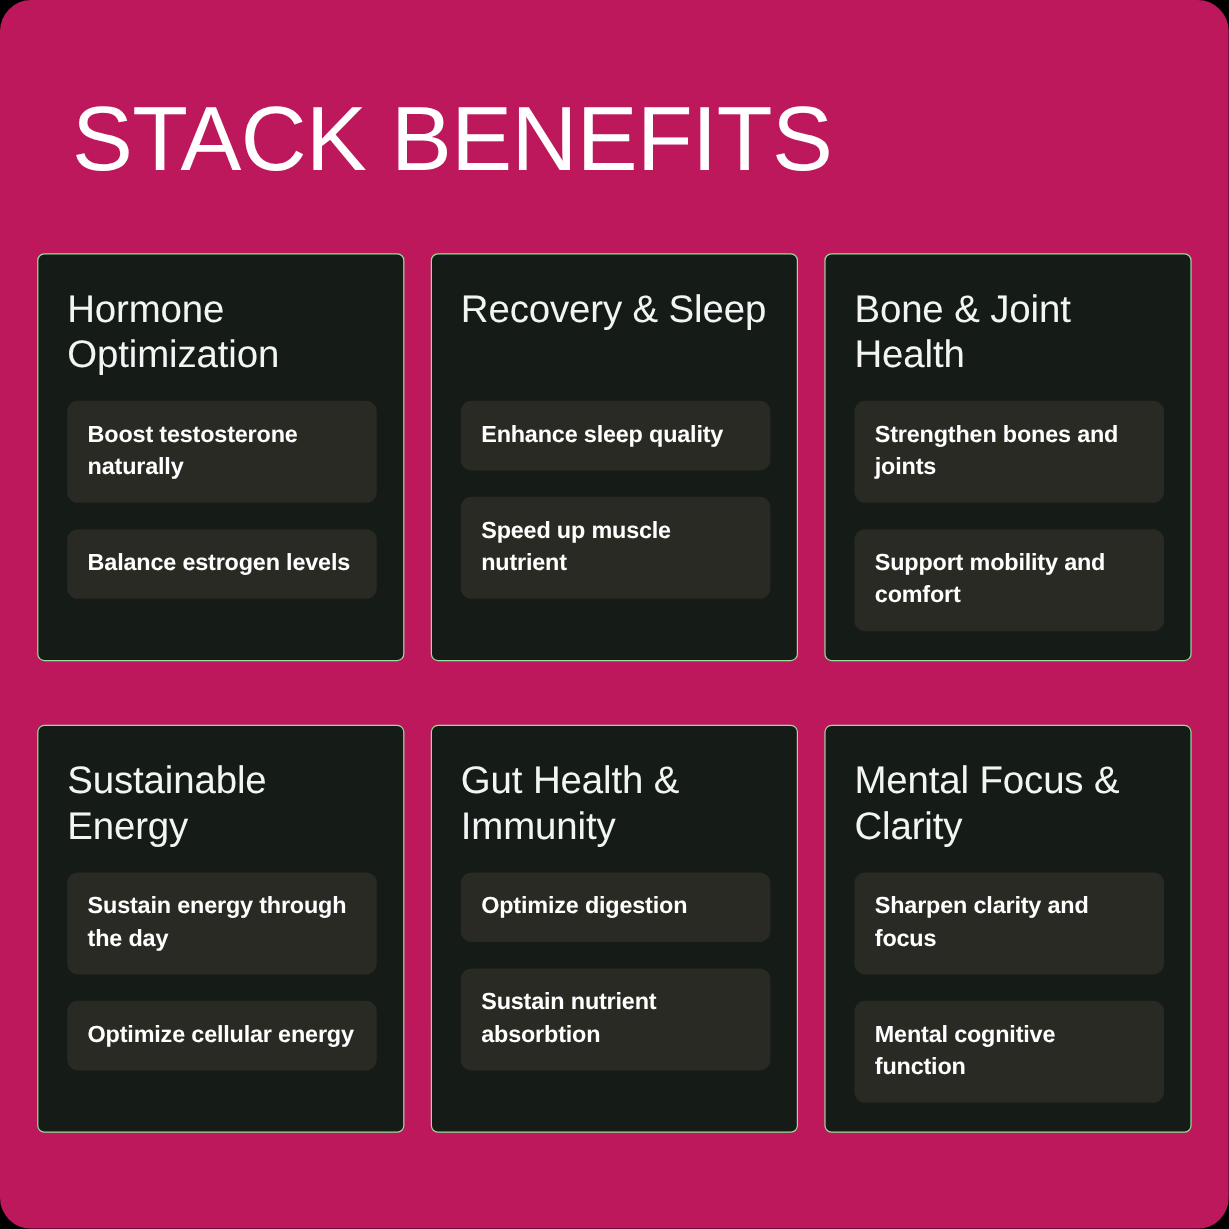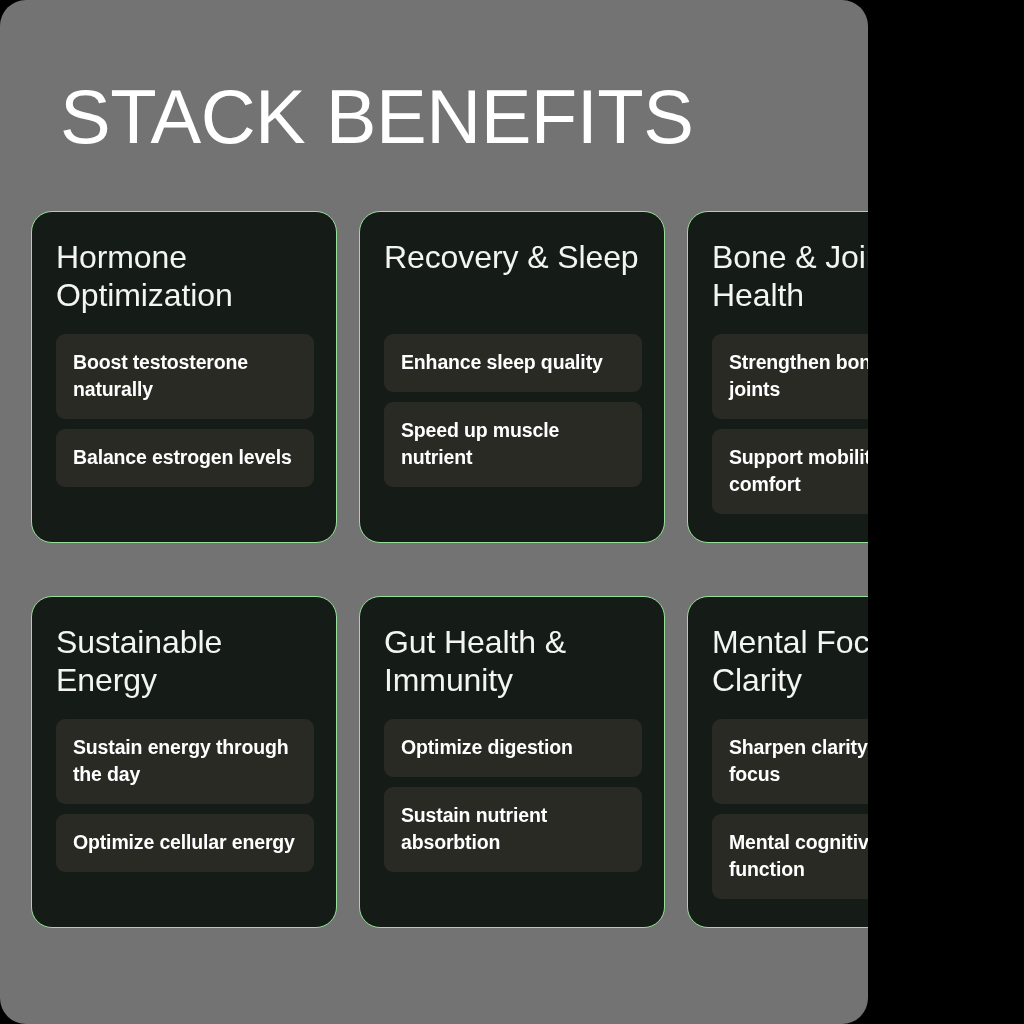--- a/index.html
+++ b/index.html
@@ -7,23 +7,23 @@
   html, body {
     width: 1024px;
     height: 1024px;
     background: #000000;
     font-family: "Liberation Sans", "DejaVu Sans", sans-serif;
     overflow: hidden;
   }
 
   #page {
     position: relative;
-    width: 868px;
+    width: 1024px;
     height: 1024px;
-    background: #737373;
+    background: #be185d;
     border-radius: 26px;
     overflow: hidden;
   }
 
   
   #page-title {
     position: absolute;
     left: 60px;
     top: 74px;
     font-size: 76px;
@@ -41,42 +41,42 @@
     top: 211px;
     width: 962px;
     display: grid;
     grid-template-columns: repeat(3, 306px);
     column-gap: 22px;
     row-gap: 53px;
   }
 
   .benefit-card {
     border: 1.5px solid #97e09a;
-    border-radius: 21px;
+    border-radius: 6px;
     background: #151b17;
     min-height: 332px;
     padding: 26px 22px 24px 24px;
     display: flex;
     flex-direction: column;
   }
 
   .card-title {
     font-size: 32px;
     line-height: 38px;
     font-weight: 300;
     color: #f2f5f3;
     letter-spacing: -0.1px;
     margin-bottom: 20px;
     min-height: 76px;
   }
 
   .chip-list {
     display: flex;
     flex-direction: column;
-    gap: 10px;
+    gap: 22px;
   }
 
   .benefit-chip {
     background: #2a2a25;
     border-radius: 9px;
     padding: 15px 17px 16px 17px;
     font-size: 19.5px;
     line-height: 27px;
     font-weight: 700;
     color: #ffffff;

